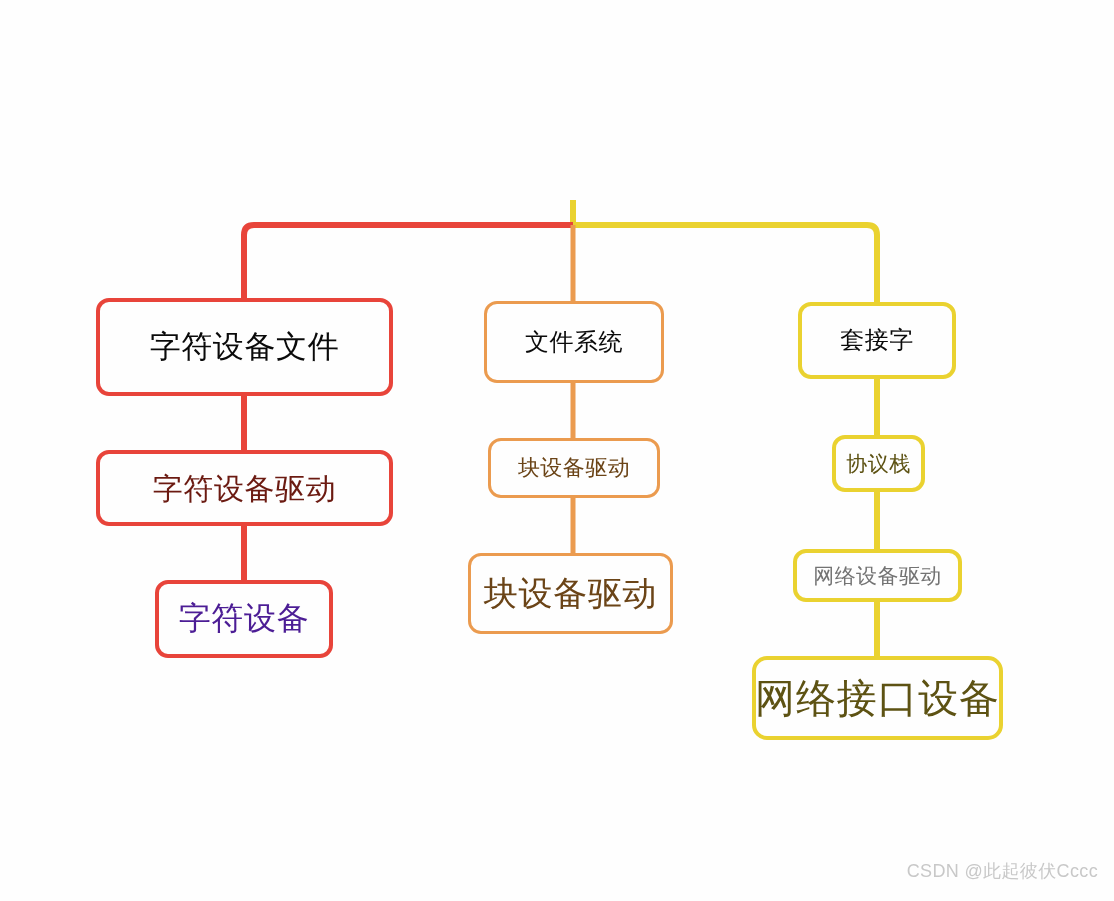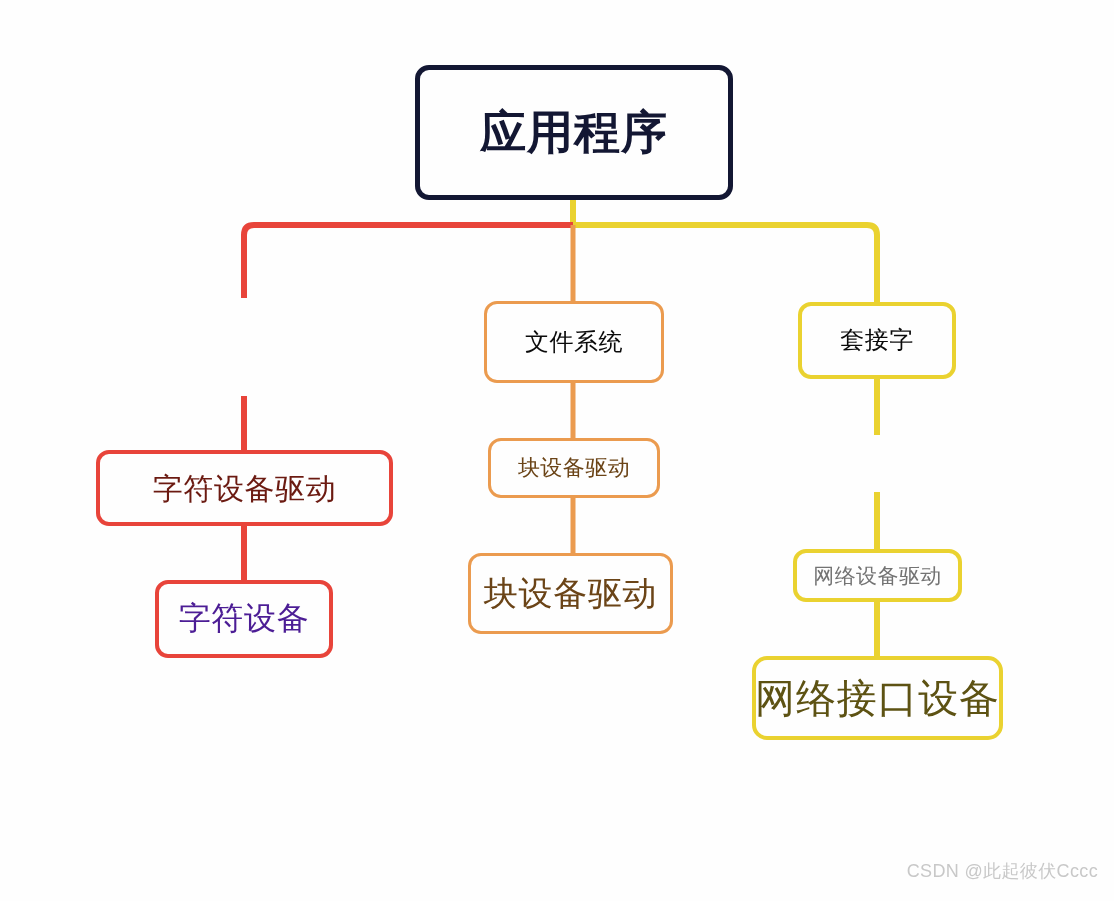--- a/index.html
+++ b/index.html
@@ -201,24 +201,24 @@
     <path d="M 244 526 L 244 580" fill="none" stroke="#e8443a" stroke-width="6" stroke-linecap="butt"></path>
 
     <path d="M 573 379 L 573 438" fill="none" stroke="#eb9b4f" stroke-width="5" stroke-linecap="butt"></path>
     <path d="M 573 498 L 573 553" fill="none" stroke="#eb9b4f" stroke-width="5" stroke-linecap="butt"></path>
 
     <path d="M 877 379 L 877 435" fill="none" stroke="#ead230" stroke-width="6" stroke-linecap="butt"></path>
     <path d="M 877 492 L 877 549" fill="none" stroke="#ead230" stroke-width="6" stroke-linecap="butt"></path>
     <path d="M 877 602 L 877 656" fill="none" stroke="#ead230" stroke-width="6" stroke-linecap="butt"></path>
   </svg>
 
-  <div class="node node-root">
-    <span class="node-label">应用程序</span>
-  </div>
-
+
+  <div class="node node-char-file">
+    <span class="node-label">字符设备文件</span>
+  </div>
 
   <div class="node node-char-driver">
     <span class="node-label">字符设备驱动</span>
   </div>
 
   <div class="node node-char-device">
     <span class="node-label">字符设备</span>
   </div>
 
   <div class="node node-filesystem">
@@ -230,20 +230,23 @@
   </div>
 
   <div class="node node-block-driver-bottom">
     <span class="node-label">块设备驱动</span>
   </div>
 
   <div class="node node-socket">
     <span class="node-label">套接字</span>
   </div>
 
+  <div class="node node-protocol-stack">
+    <span class="node-label">协议栈</span>
+  </div>
 
   <div class="node node-net-driver">
     <span class="node-label">网络设备驱动</span>
   </div>
 
   <div class="node node-net-interface">
     <span class="node-label">网络接口设备</span>
   </div>
 
   <div class="watermark">CSDN @此起彼伏Cccc</div>

